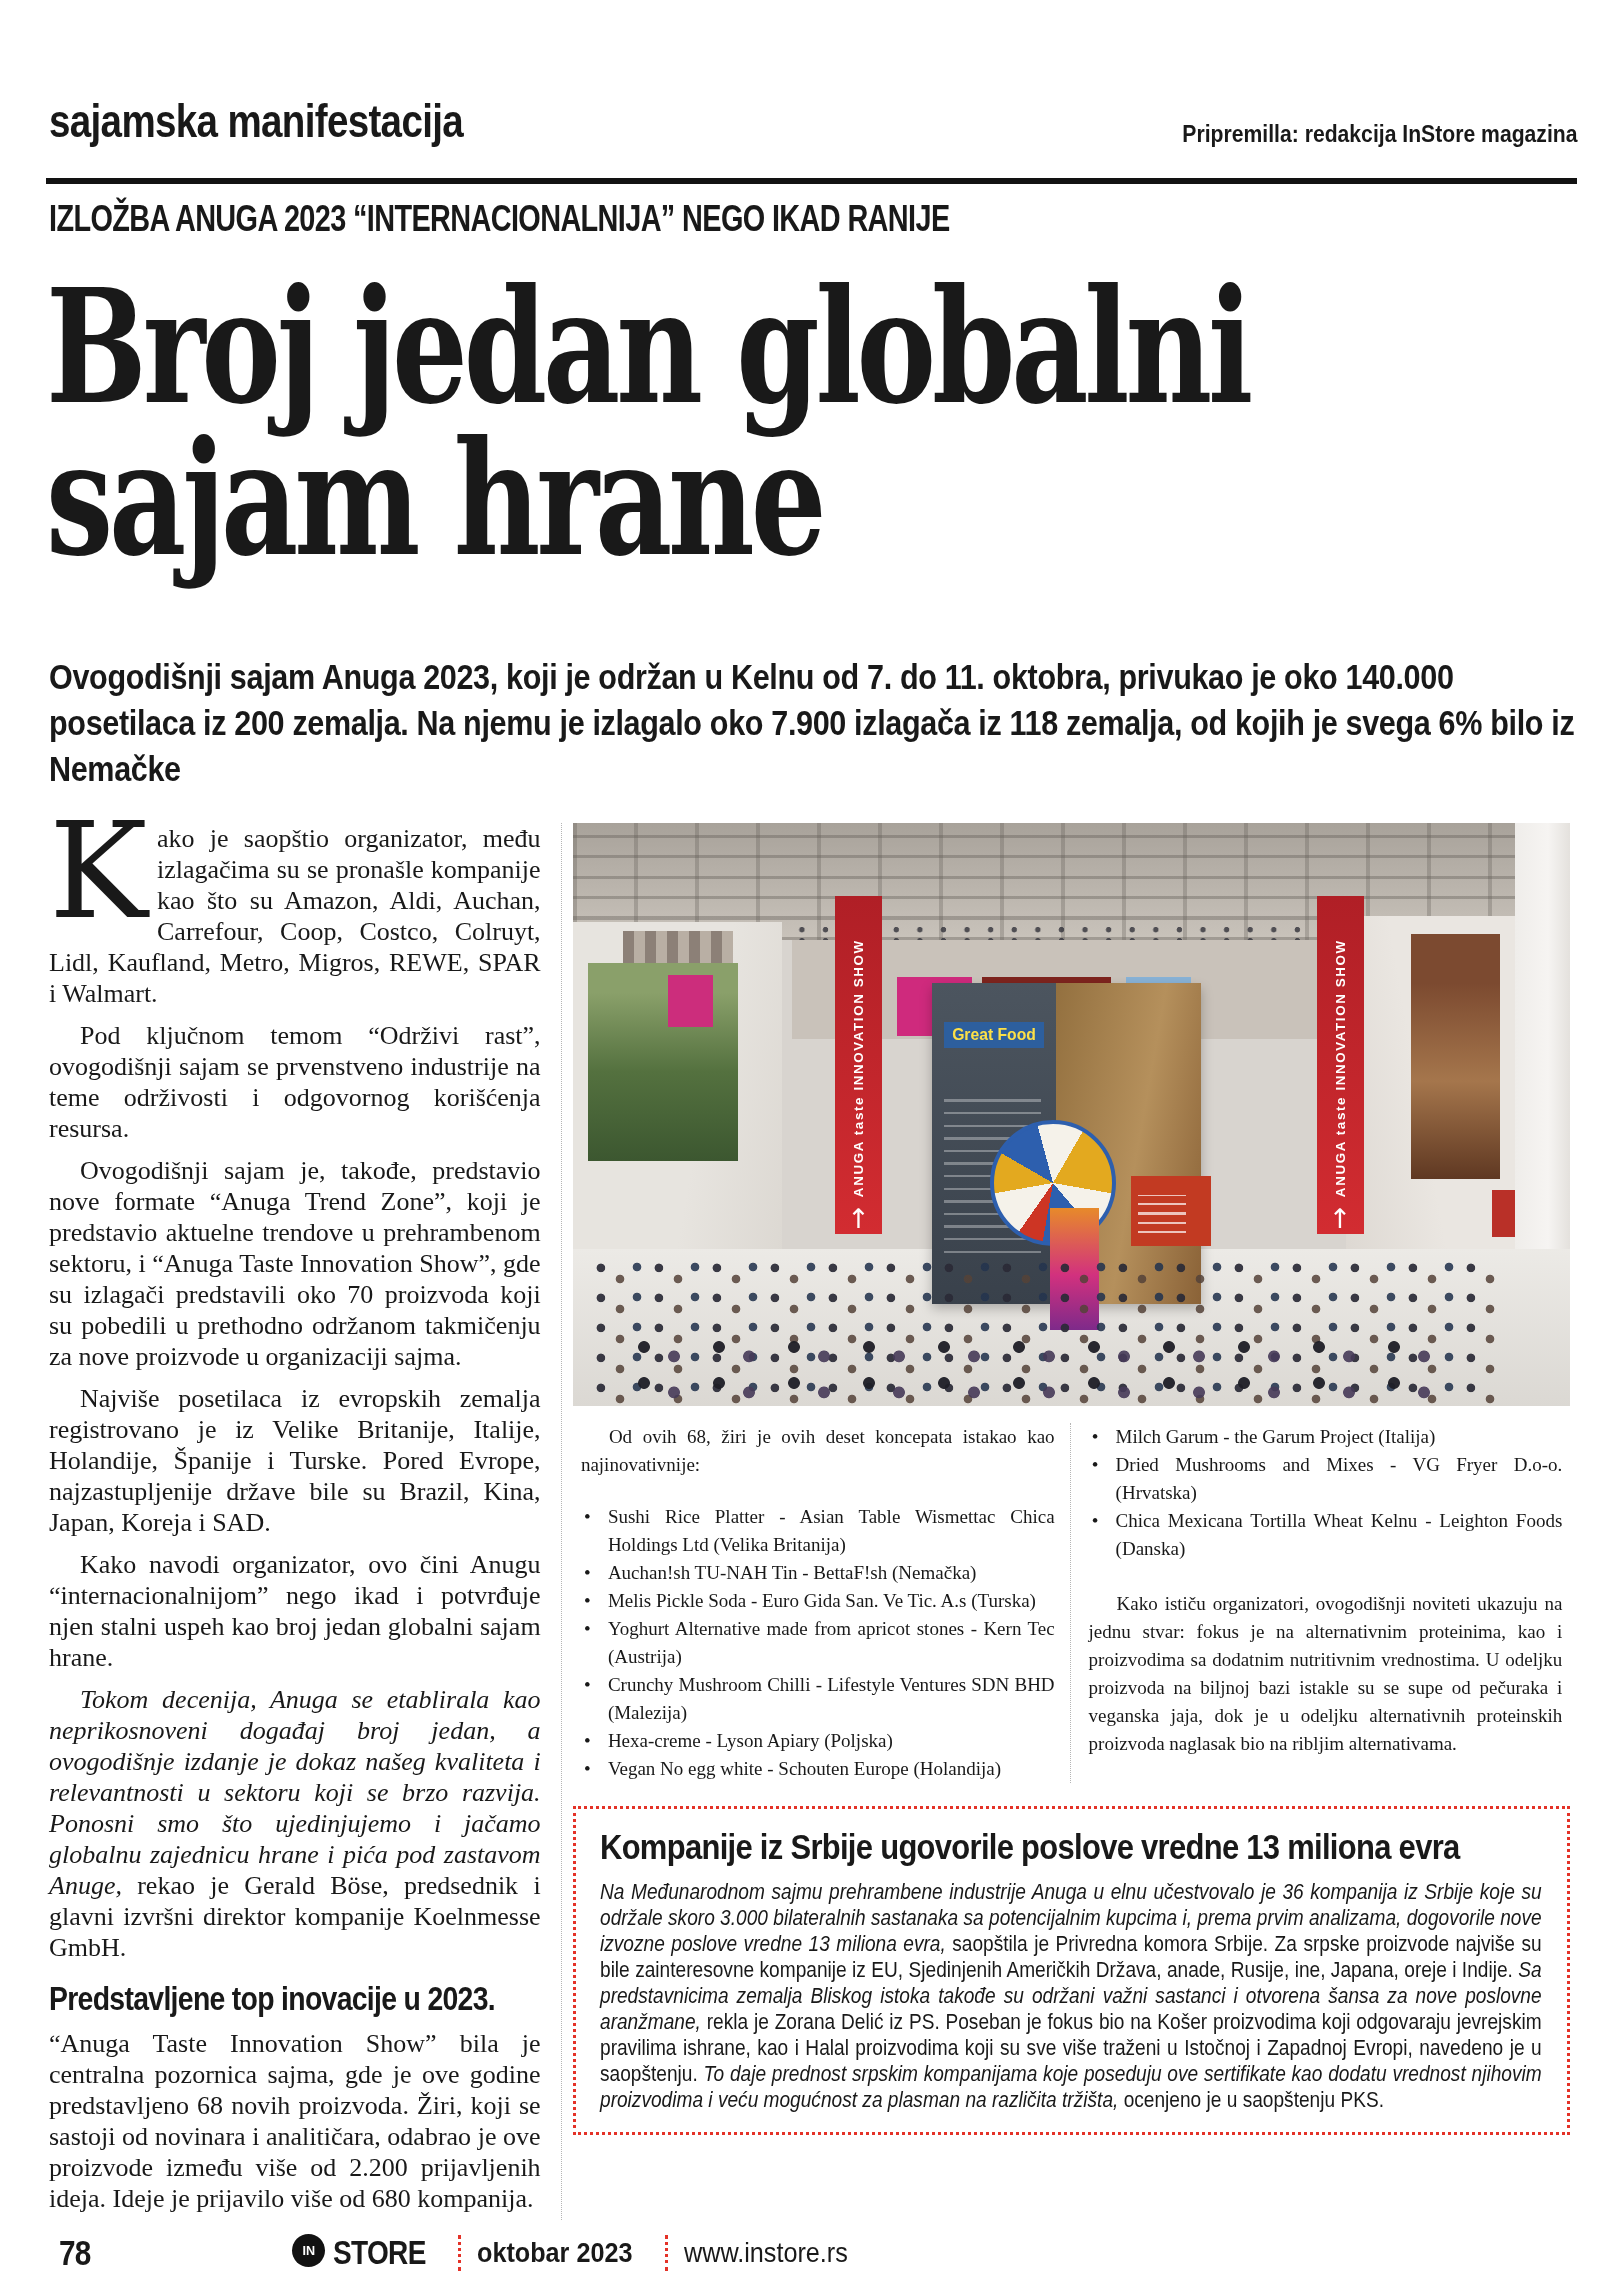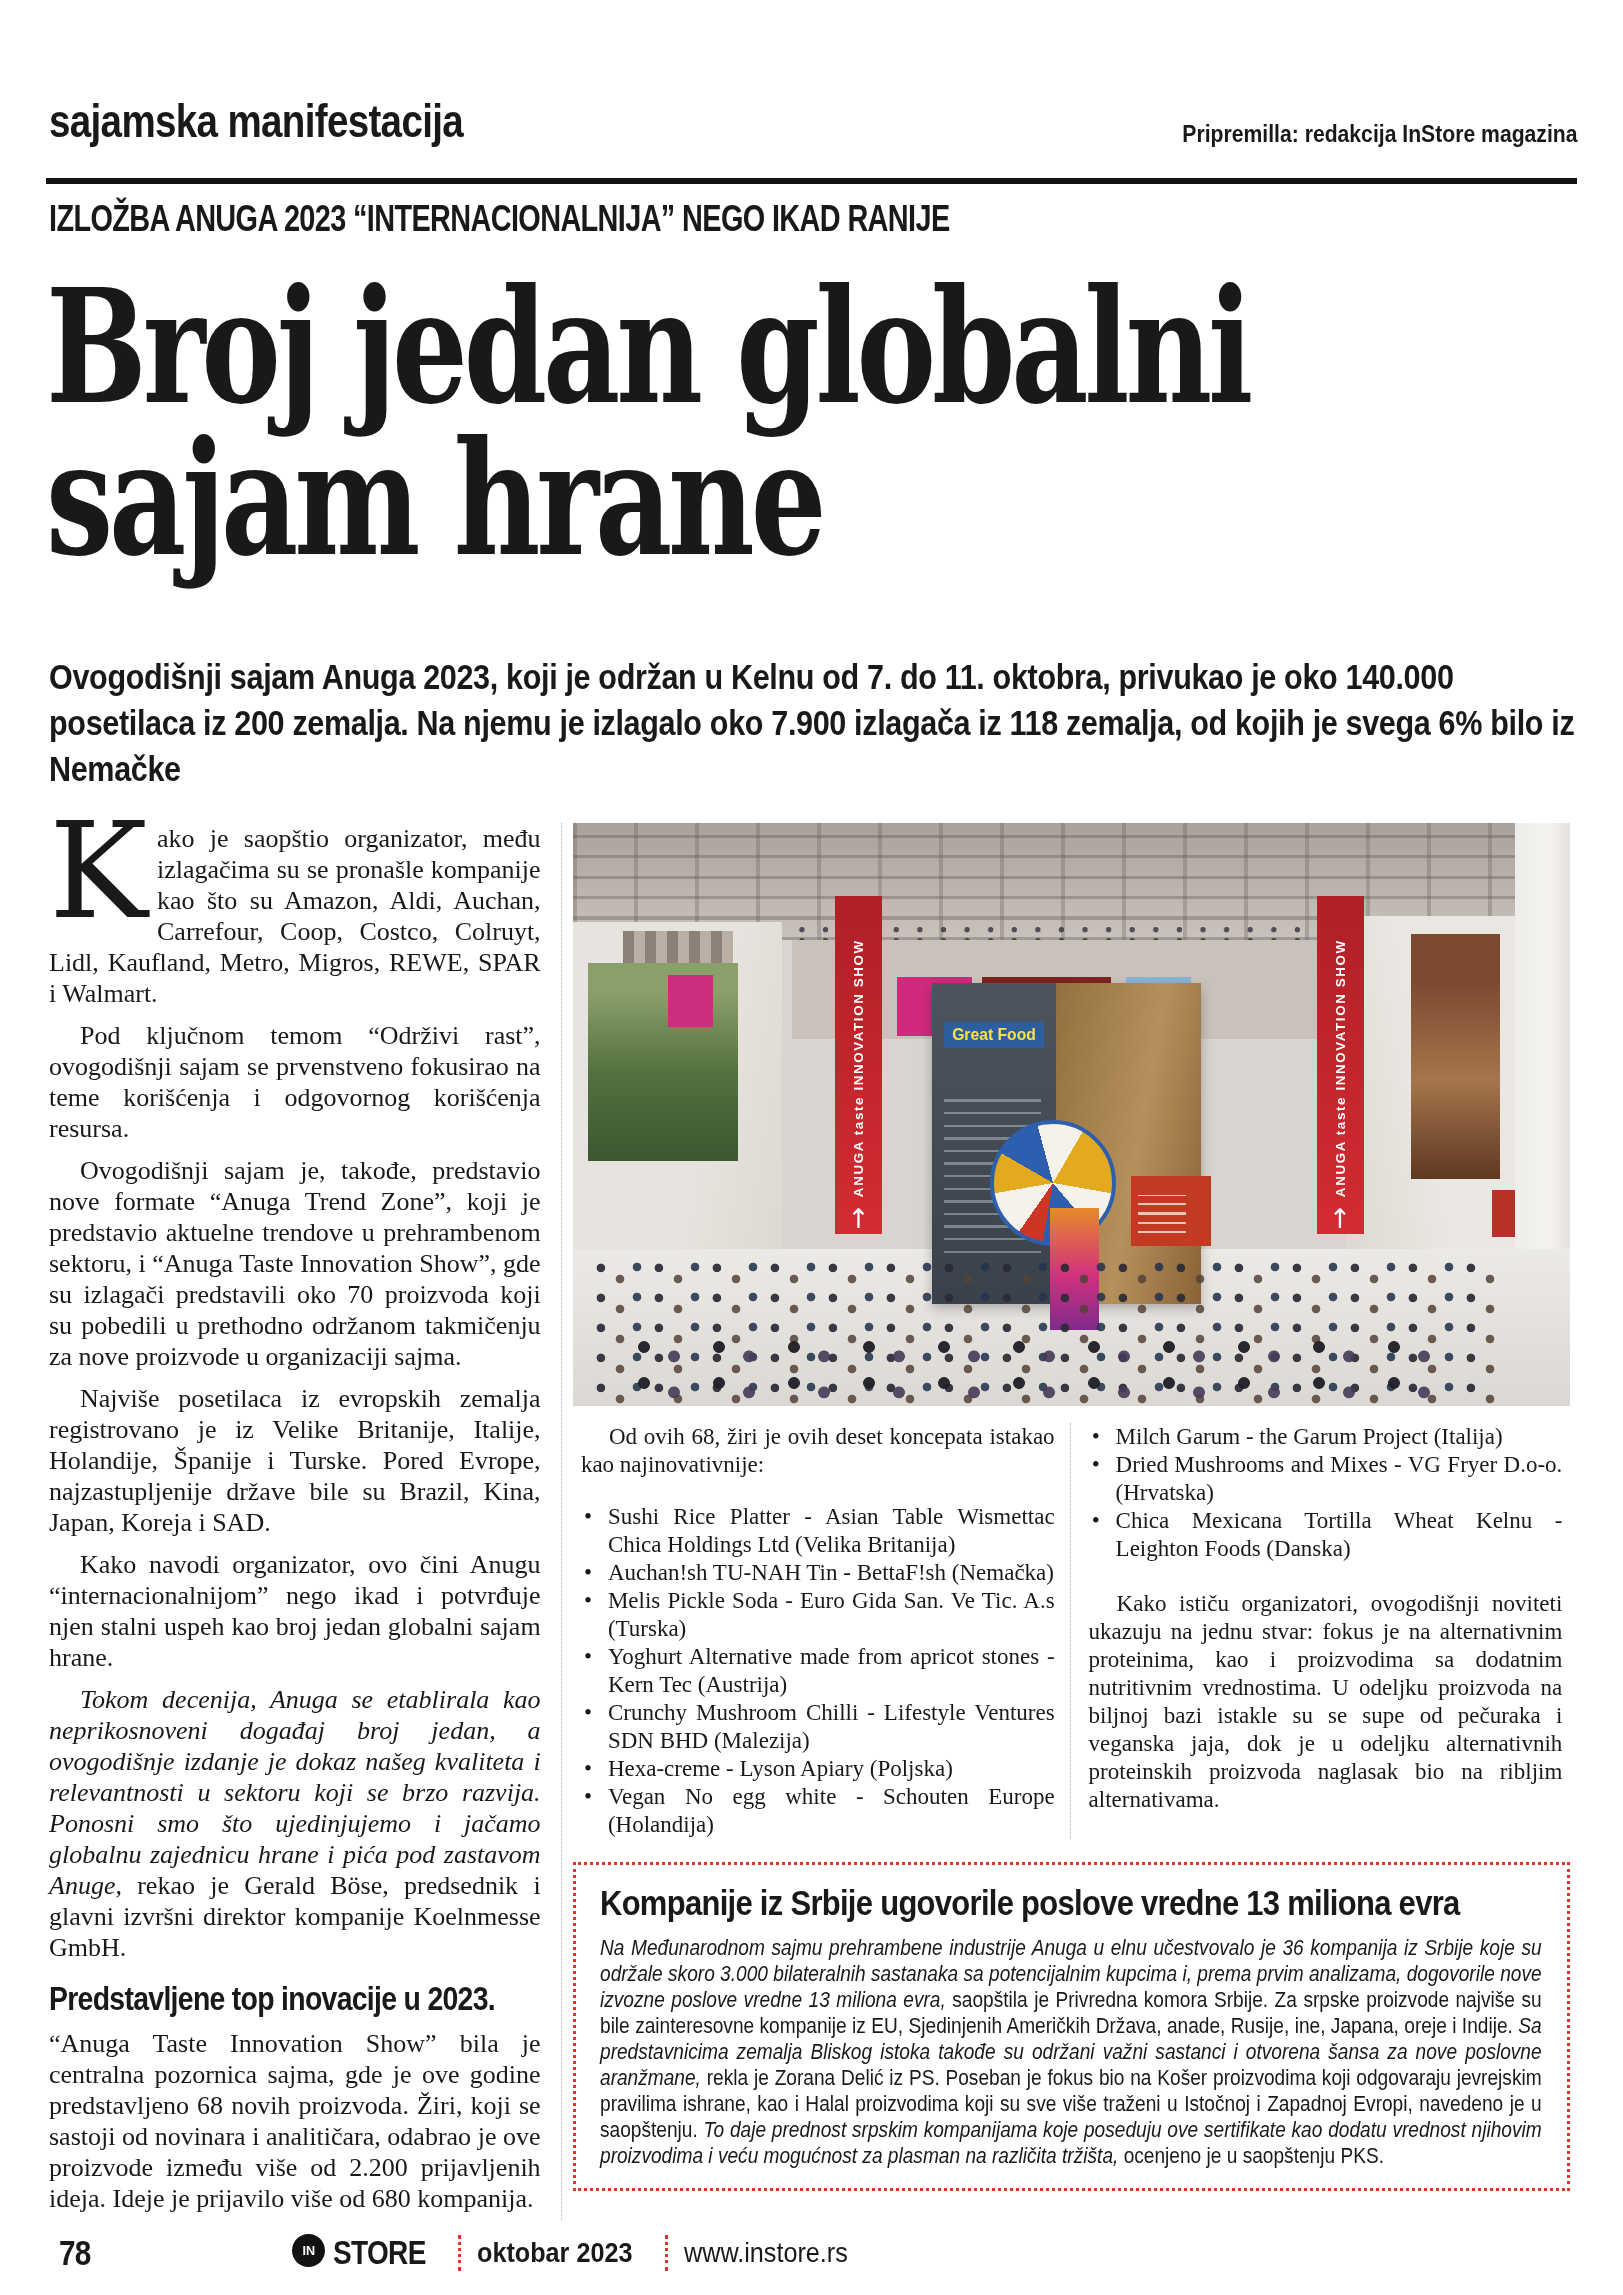--- a/index.html
+++ b/index.html
@@ -102,21 +102,21 @@
      background-size:58px 30px;}
   .ph-crowd2{position:absolute;left:6%;right:12%;bottom:0;height:12%;
      background-image:
       radial-gradient(circle at 11px 11px, rgba(30,30,38,.95) 5.5px, transparent 6.3px),
       radial-gradient(circle at 41px 20.4px, rgba(70,58,88,.9) 5.5px, transparent 6.3px);
      background-size:75px 36px;}
   .ph-crowd-top{position:absolute;left:20%;right:20%;top:17.5%;height:4%;
      background-image:radial-gradient(circle at 6.3px 4.7px, rgba(50,50,58,.8) 2.4px, transparent 3.1px);
      background-size:23.6px 11px;}
   
-  .inner-cols{display:flex;margin-top:17.3px;font-size:23px;line-height:28px;text-align:justify;}
+  .inner-cols{display:flex;margin-top:17.3px;font-size:19px;line-height:28px;text-align:justify;}
   .inner-col{flex:1 1 0;box-sizing:border-box;padding:0 15.7px 0 7.9px;}
   .inner-col.second{border-left:1.6px dotted #b5b5b5;padding-left:17.3px;}
   .inner-col p{margin:0;}
   .mid-intro{text-indent:28px;margin-bottom:23.6px !important;}
   ul.innov{list-style:none;margin:0;padding:0;}
   ul.innov li{position:relative;padding-left:27px;}
   ul.innov li .mk{position:absolute;left:3.1px;top:0;}
   .closing{margin-top:27px !important;text-indent:28px;}
   
   .srb-box{margin-top:23.6px;border:3.9px dotted #e43228;box-sizing:border-box;width:997px;
@@ -155,21 +155,21 @@
   <h1 class="headline"><span class="hl">Broj jedan globalni</span><br>
     <span class="hl">sajam hrane</span>
   </h1>
 
   <div class="lead">Ovogodišnji sajam Anuga 2023, koji je održan u Kelnu od 7. do 11. oktobra, privukao je oko 140.000 posetilaca iz 200 zemalja. Na njemu je izlagalo oko 7.900 izlagača iz 118 zemalja, od kojih je svega 6% bilo iz Nemačke</div>
 
   <div class="columns">
 
     <div class="col-left">
       <p><span class="dropcap">K</span><span>ako je saopštio organizator, među izlagačima su se pronašle kompanije kao što su Amazon, Aldi, Auchan, Carrefour, Coop, Costco, Colruyt, Lidl, Kaufland, Metro, Migros, REWE, SPAR i Walmart.</span></p>
-      <p class="ind">Pod ključnom temom “Održivi rast”, ovogodišnji sajam se prvenstveno fokusirao na teme korišćenja i odgovornog korišćenja resursa.</p>
+      <p class="ind">Pod ključnom temom “Održivi rast”, ovogodišnji sajam se prvenstveno industrije na teme održivosti i odgovornog korišćenja resursa.</p>
       <p class="ind">Ovogodišnji sajam je, takođe, predstavio nove formate “Anuga Trend Zone”, koji je predstavio aktuelne trendove u prehrambenom sektoru, i “Anuga Taste Innovation Show”, gde su izlagači predstavili oko 70 proizvoda koji su pobedili u prethodno održanom takmičenju za nove proizvode u organizaciji sajma.</p>
       <p class="ind">Najviše posetilaca iz evropskih zemalja registrovano je iz Velike Britanije, Italije, Holandije, Španije i Turske. Pored Evrope, najzastupljenije države bile su Brazil, Kina, Japan, Koreja i SAD.</p>
       <p class="ind">Kako navodi organizator, ovo čini Anugu “internacionalnijom” nego ikad i potvrđuje njen stalni uspeh kao broj jedan globalni sajam hrane.</p>
       <p class="ind"><span class="quote-it">Tokom decenija, Anuga se etablirala kao neprikosnoveni događaj broj jedan, a ovogodišnje izdanje je dokaz našeg kvaliteta i relevantnosti u sektoru koji se brzo razvija. Ponosni smo što ujedinjujemo i jačamo globalnu zajednicu hrane i pića pod zastavom Anuge,</span><span> rekao je Gerald Böse, predsednik i glavni izvršni direktor kompanije Koelnmesse GmbH.</span></p>
       <p class="subhead">Predstavljene top inovacije u 2023.</p>
       <p>“Anuga Taste Innovation Show” bila je centralna pozornica sajma, gde je ove godine predstavljeno 68 novih proizvoda. Žiri, koji se sastoji od novinara i analitičara, odabrao je ove proizvode između više od 2.200 prijavljenih ideja. Ideje je prijavilo više od 680 kompanija.</p>
     </div>
 
     <div class="zone">
 

